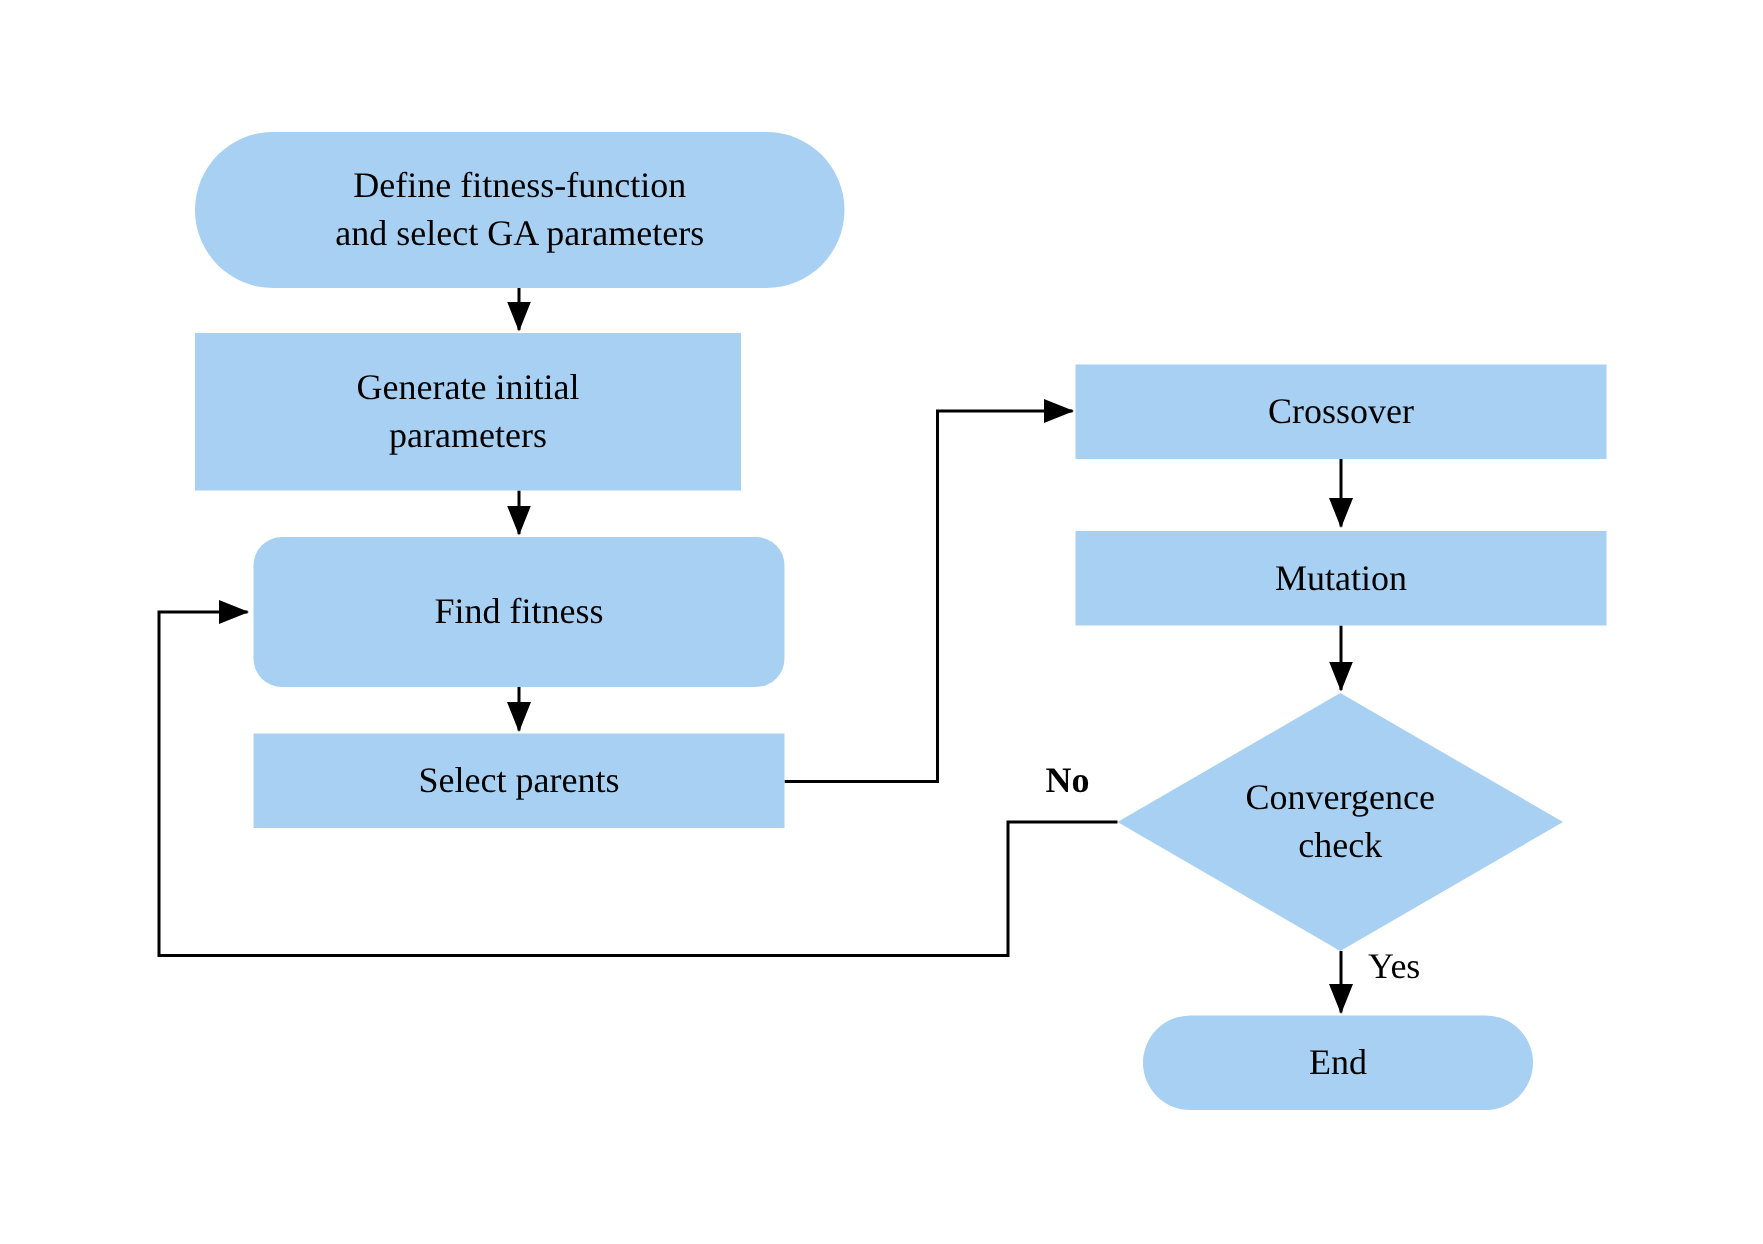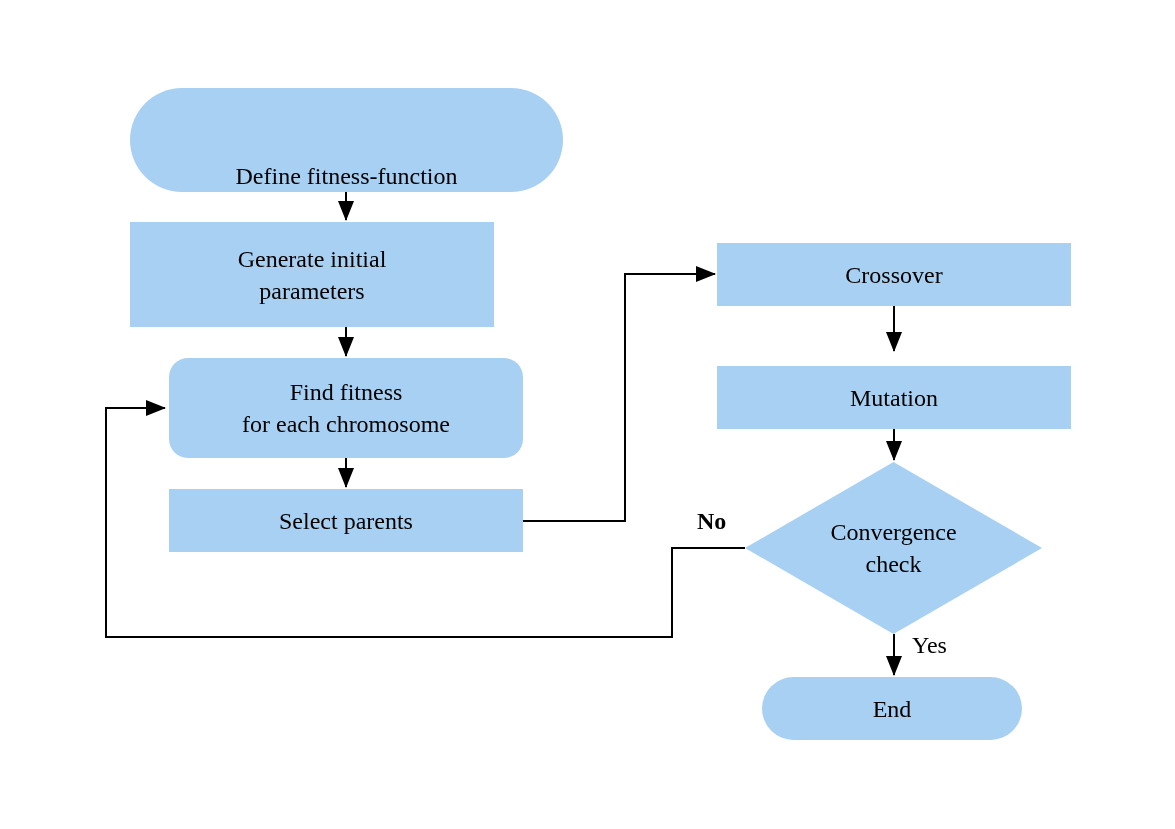--- a/index.html
+++ b/index.html
@@ -64,43 +64,43 @@
     <polyline points="346,192 346,220" marker-end="url(#arrow)"></polyline>
     <polyline points="346,327 346,356" marker-end="url(#arrow)"></polyline>
     <polyline points="346,458 346,487" marker-end="url(#arrow)"></polyline>
     <polyline points="523,521 625,521 625,274 715,274" marker-end="url(#arrow)"></polyline>
     <polyline points="894,306 894,351" marker-end="url(#arrow)"></polyline>
     <polyline points="894,417 894,460" marker-end="url(#arrow)"></polyline>
     <polyline points="894,634 894,675" marker-end="url(#arrow)"></polyline>
     <polyline points="745,548 672,548 672,637 106,637 106,408 165,408" marker-end="url(#arrow)"></polyline>
   </svg>
 
-  <div class="node terminator" style="left:130px; top:88px; width:433px; height:104px; border-radius:52px;justify-content:flex-end;">
+  <div class="node terminator" style="left:130px; top:88px; width:433px; height:104px; border-radius:52px;">
     <div>Define fitness-function</div>
+    <div>and select GA parameters</div>
   </div>
 
   <div class="node process" style="left:130px; top:222px; width:364px; height:105px;">
     <div>Generate initial</div>
     <div>parameters</div>
   </div>
 
   <div class="node process" style="left:169px; top:358px; width:354px; height:100px;border-radius:19px;">
     <div>Find fitness</div>
-    <div>for each chromosome</div>
   </div>
 
   <div class="node process" style="left:169px; top:489px; width:354px; height:63px;">
     <div>Select parents</div>
   </div>
 
   <div class="node process" style="left:717px; top:243px; width:354px; height:63px;">
     <div>Crossover</div>
   </div>
 
-  <div class="node process" style="left:717px; top:354px; width:354px; height:63px;margin-top:12px;">
+  <div class="node process" style="left:717px; top:354px; width:354px; height:63px;">
     <div>Mutation</div>
   </div>
 
   <div class="node decision" style="left:745px; top:462px; width:297px; height:172px;">
     <div>Convergence</div>
     <div>check</div>
   </div>
 
   <div class="node terminator" style="left:762px; top:677px; width:260px; height:63px; border-radius:32px;">
     <div>End</div>

